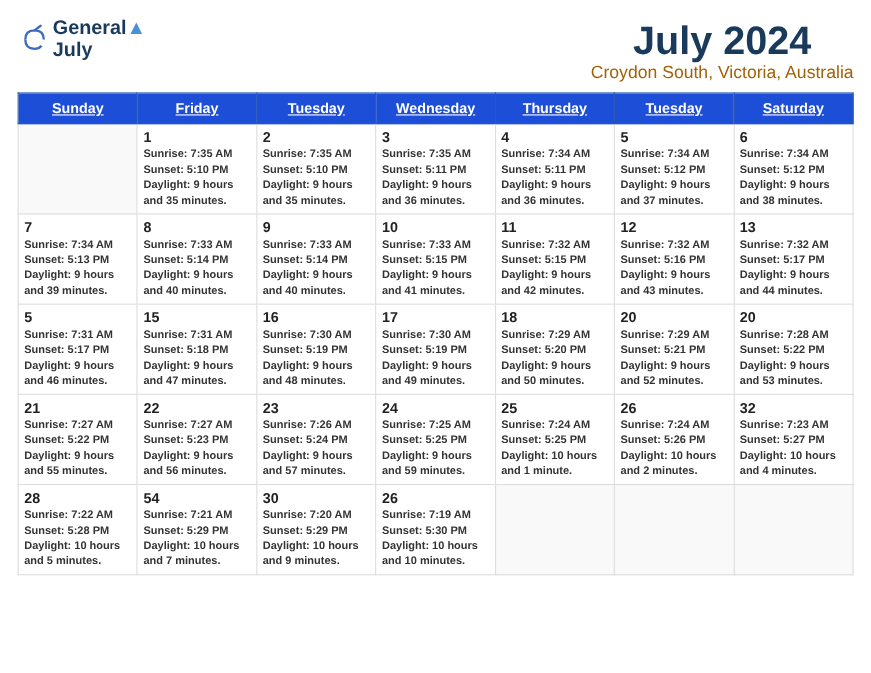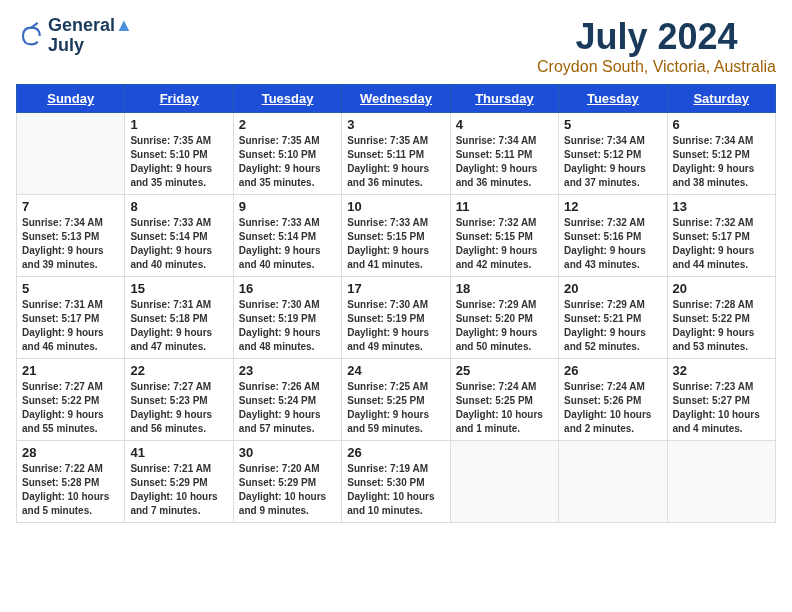--- a/index.html
+++ b/index.html
@@ -237,21 +237,21 @@
           <div class="day-number">32</div>
           <div class="day-info">Sunrise: 7:23 AM<br>Sunset: 5:27 PM<br>Daylight: 10 hours and 4 minutes.</div>
         </td>
       </tr>
       <tr>
         <td>
           <div class="day-number">28</div>
           <div class="day-info">Sunrise: 7:22 AM<br>Sunset: 5:28 PM<br>Daylight: 10 hours and 5 minutes.</div>
         </td>
         <td>
-          <div class="day-number">41</div>
+          <div class="day-number">54</div>
           <div class="day-info">Sunrise: 7:21 AM<br>Sunset: 5:29 PM<br>Daylight: 10 hours and 7 minutes.</div>
         </td>
         <td>
           <div class="day-number">30</div>
           <div class="day-info">Sunrise: 7:20 AM<br>Sunset: 5:29 PM<br>Daylight: 10 hours and 9 minutes.</div>
         </td>
         <td>
           <div class="day-number">26</div>
           <div class="day-info">Sunrise: 7:19 AM<br>Sunset: 5:30 PM<br>Daylight: 10 hours and 10 minutes.</div>
         </td>

